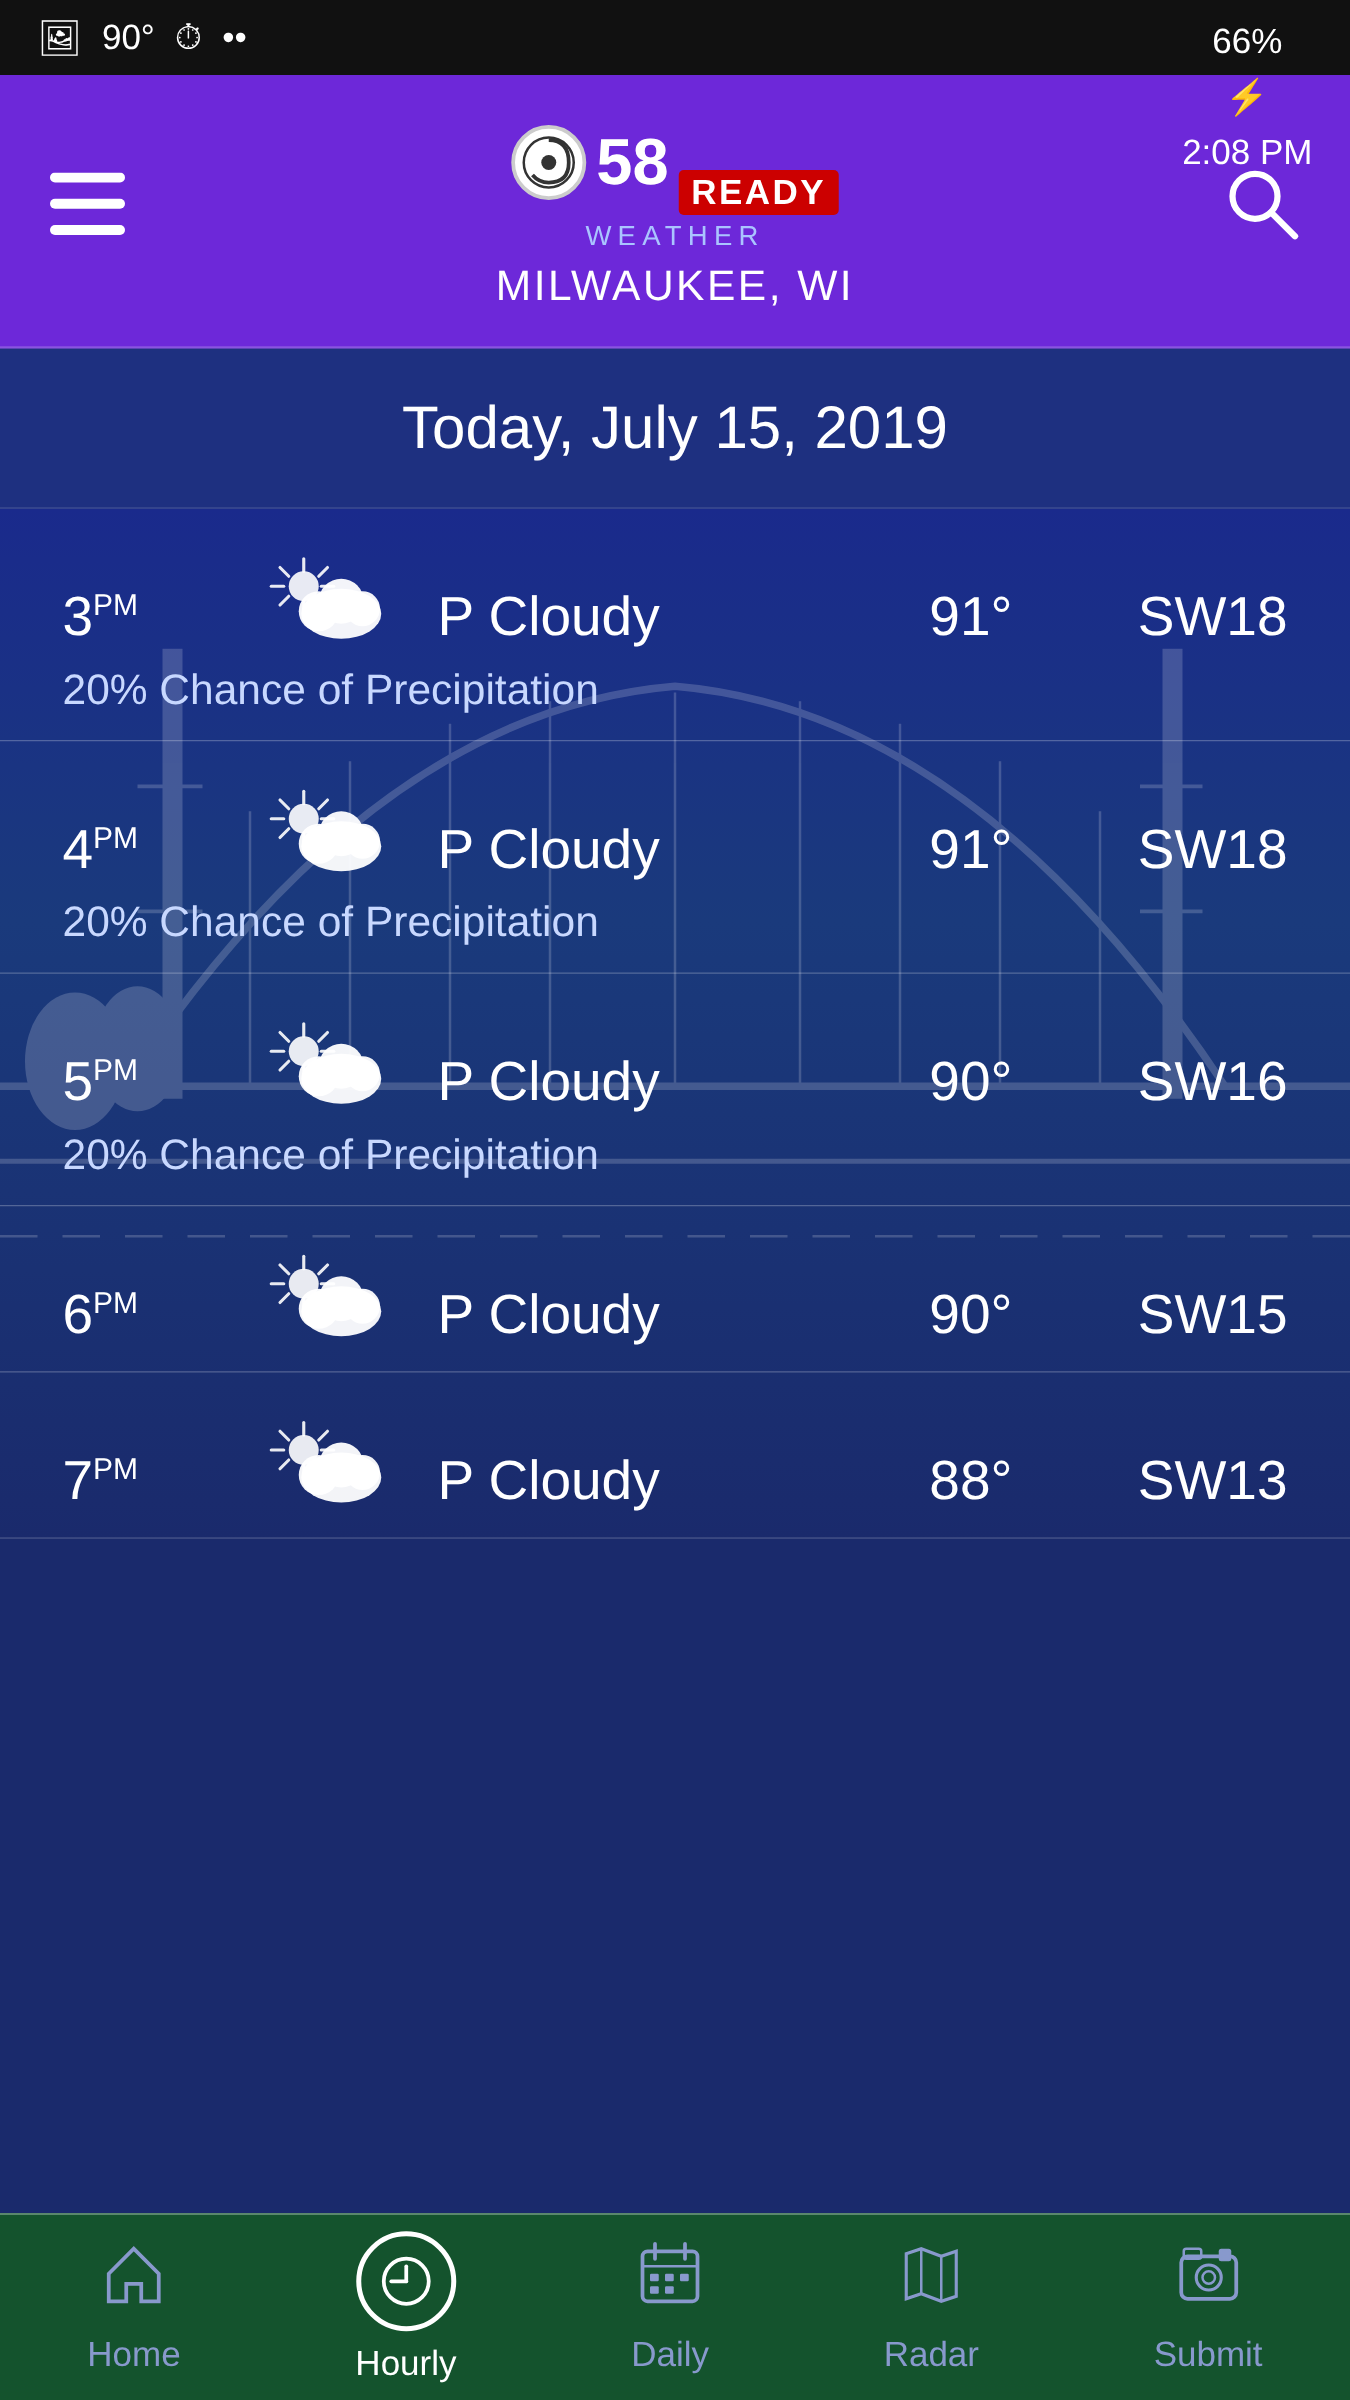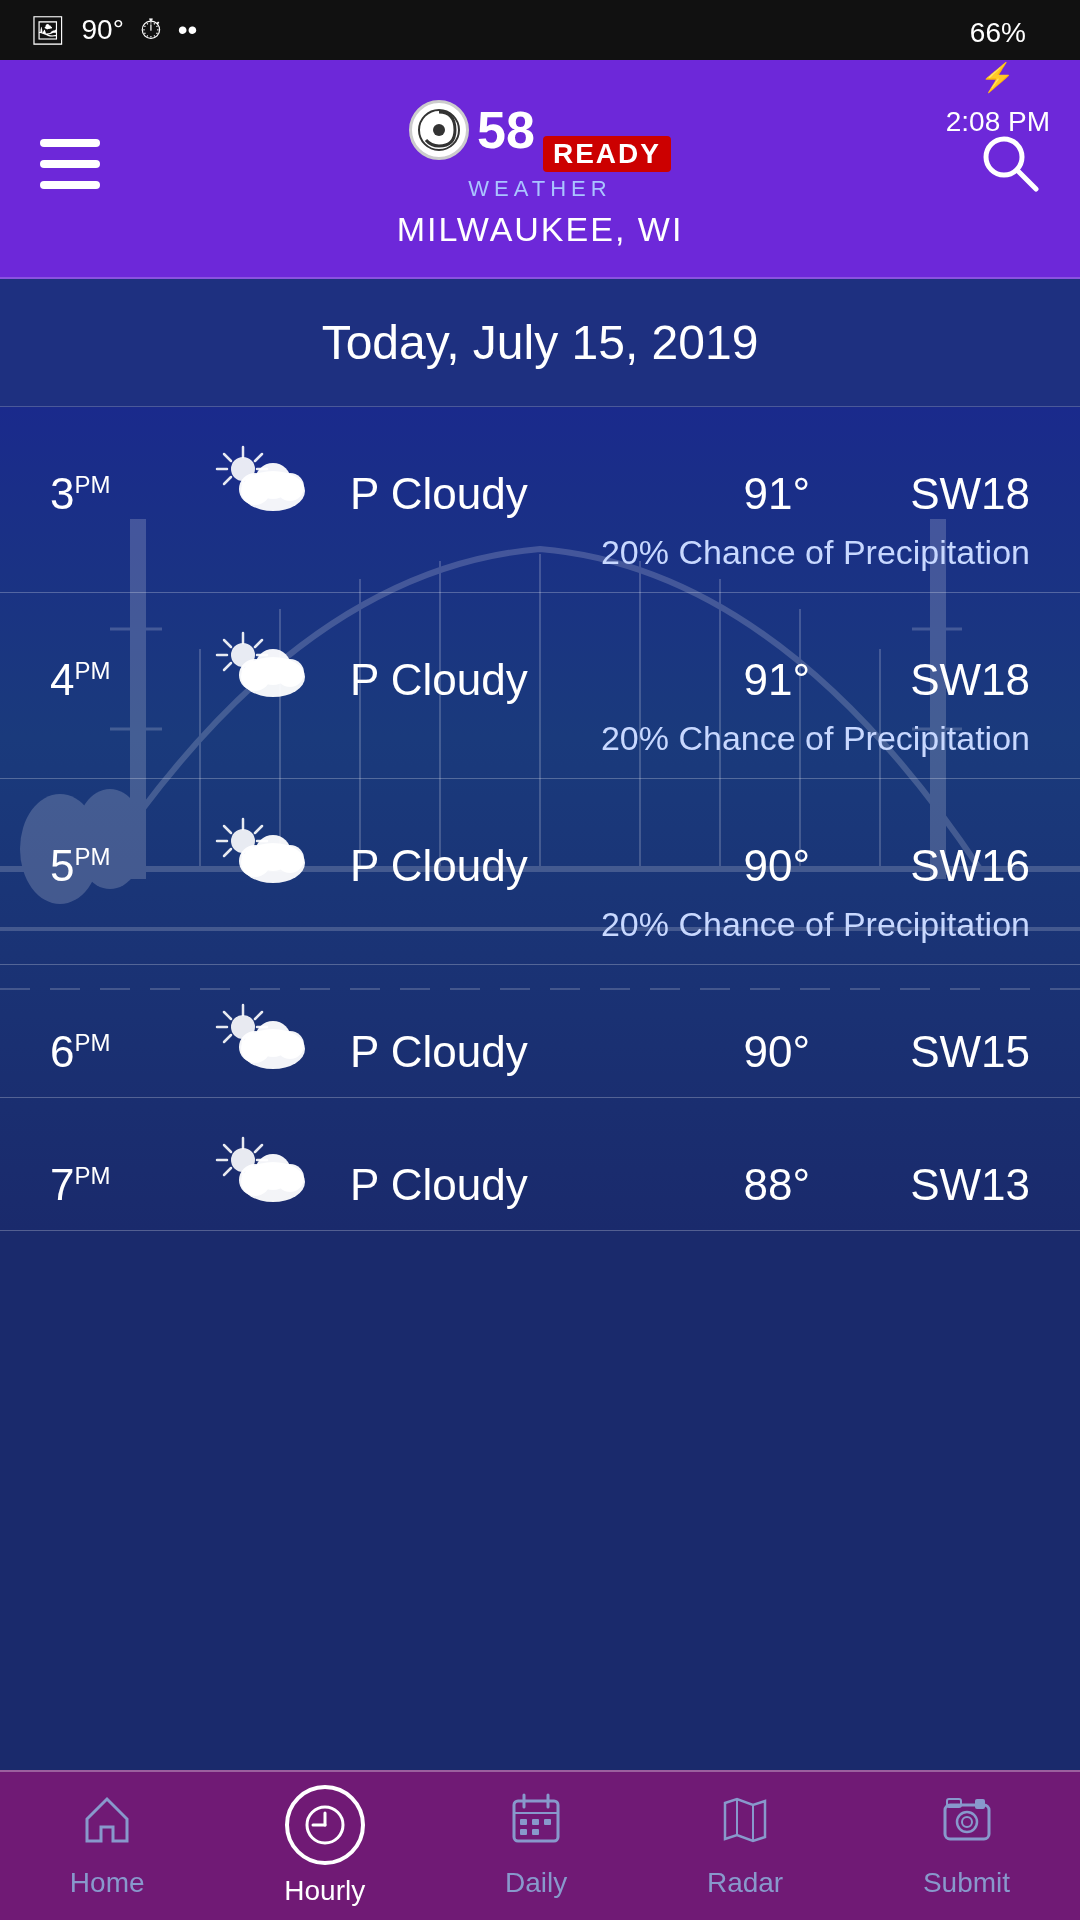--- a/index.html
+++ b/index.html
@@ -166,33 +166,33 @@
       font-size: 44px;
       font-weight: 400;
       color: white;
       min-width: 150px;
       text-align: right;
     }
     .weather-precip {
       font-size: 34px;
       color: #c8d8ff;
       margin-top: 14px;
-      text-align: right;
+      text-align: left;
     }
 
     
     .cloud-sun-svg { width: 110px; height: 80px; }
 
     
     .bottom-nav {
       position: fixed;
       bottom: 0;
       width: 1080px;
       height: 150px;
-      background: #701a75;
+      background: #14532d;
       border-top: 2px solid rgba(255,255,255,0.3);
       display: flex;
       align-items: center;
       justify-content: space-around;
     }
     .nav-item {
       display: flex;
       flex-direction: column;
       align-items: center;
       gap: 10px;

